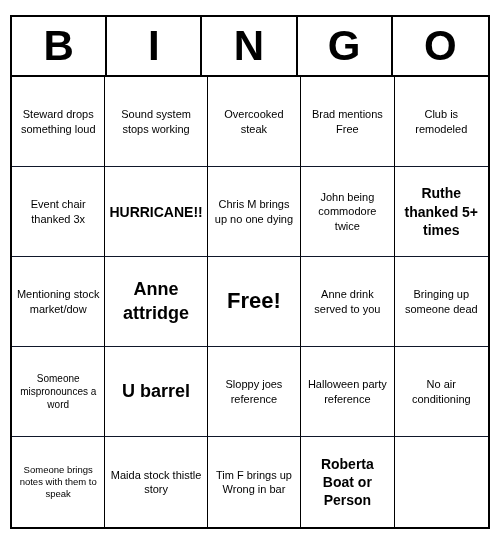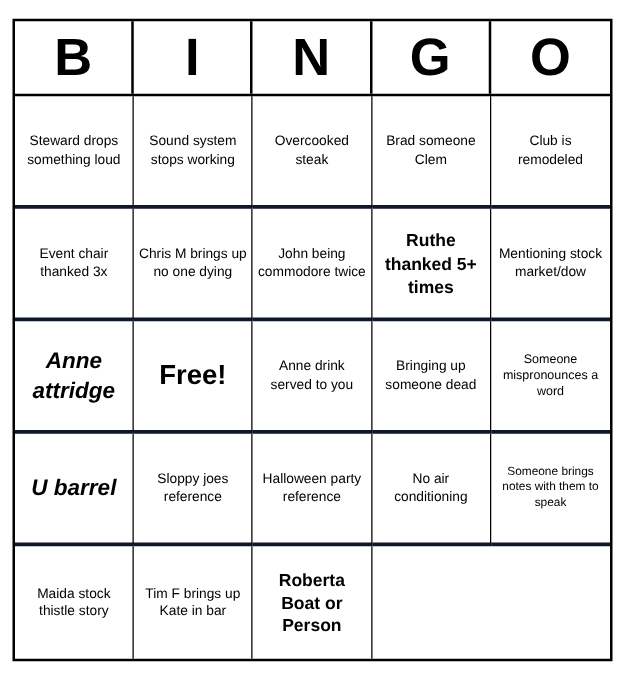--- a/index.html
+++ b/index.html
@@ -32,21 +32,21 @@
     .bingo-letter:last-child {
       border-right: none;
     }
     .bingo-grid {
       display: grid;
       grid-template-columns: repeat(5, 1fr);
       grid-template-rows: repeat(5, 1fr);
     }
     .bingo-cell {
       border-right: 1px solid #000;
-      border-bottom: 3px solid #0f172a;
+      border-bottom: 1px solid #0f172a;
       min-height: 90px;
       display: flex;
       align-items: center;
       justify-content: center;
       text-align: center;
       padding: 4px;
       font-size: 11px;
       line-height: 1.3;
       position: relative;
     }
@@ -56,21 +56,20 @@
     .bingo-cell:nth-child(n+21) {
       border-bottom: none;
     }
     .bingo-cell.free {
       font-size: 22px;
       font-weight: bold;
     }
     .bingo-cell.large-text {
       font-size: 18px;
       font-weight: bold;
-      font-style: italic;
     }
     .bingo-cell.medium-text {
       font-size: 14px;
       font-weight: bold;
     }
     .cell-text {
       display: block;
     }
   </style>
 </head>
@@ -88,27 +87,30 @@
   <div class="bingo-cell">
         <span class="cell-text">Steward drops something loud</span>
       </div>
       <div class="bingo-cell">
         <span class="cell-text">Sound system stops working</span>
       </div>
       <div class="bingo-cell">
         <span class="cell-text">Overcooked steak</span>
       </div>
       <div class="bingo-cell">
-        <span class="cell-text">Brad someone Clem</span>
+        <span class="cell-text">Brad mentions Free</span>
       </div>
       <div class="bingo-cell">
         <span class="cell-text">Club is remodeled</span>
       </div>
       <div class="bingo-cell">
         <span class="cell-text">Event chair thanked 3x</span>
+      </div>
+      <div class="bingo-cell medium-text">
+        <span class="cell-text">HURRICANE!!</span>
       </div>
       <div class="bingo-cell">
         <span class="cell-text">Chris M brings up no one dying</span>
       </div>
       <div class="bingo-cell">
         <span class="cell-text">John being commodore twice</span>
       </div>
       <div class="bingo-cell medium-text">
         <span class="cell-text">Ruthe thanked 5+ times</span>
       </div>
@@ -142,19 +144,19 @@
       <div class="bingo-cell">
         <span class="cell-text">No air conditioning</span>
       </div>
       <div class="bingo-cell" style="font-size: 9.5px;">
         <span class="cell-text">Someone brings notes with them to speak</span>
       </div>
       <div class="bingo-cell">
         <span class="cell-text">Maida stock thistle story</span>
       </div>
       <div class="bingo-cell">
-        <span class="cell-text">Tim F brings up Kate in bar</span>
+        <span class="cell-text">Tim F brings up Wrong in bar</span>
       </div>
       <div class="bingo-cell medium-text">
         <span class="cell-text">Roberta Boat or Person</span>
       </div>
     </div>
 </div>
 
 </body></html>

